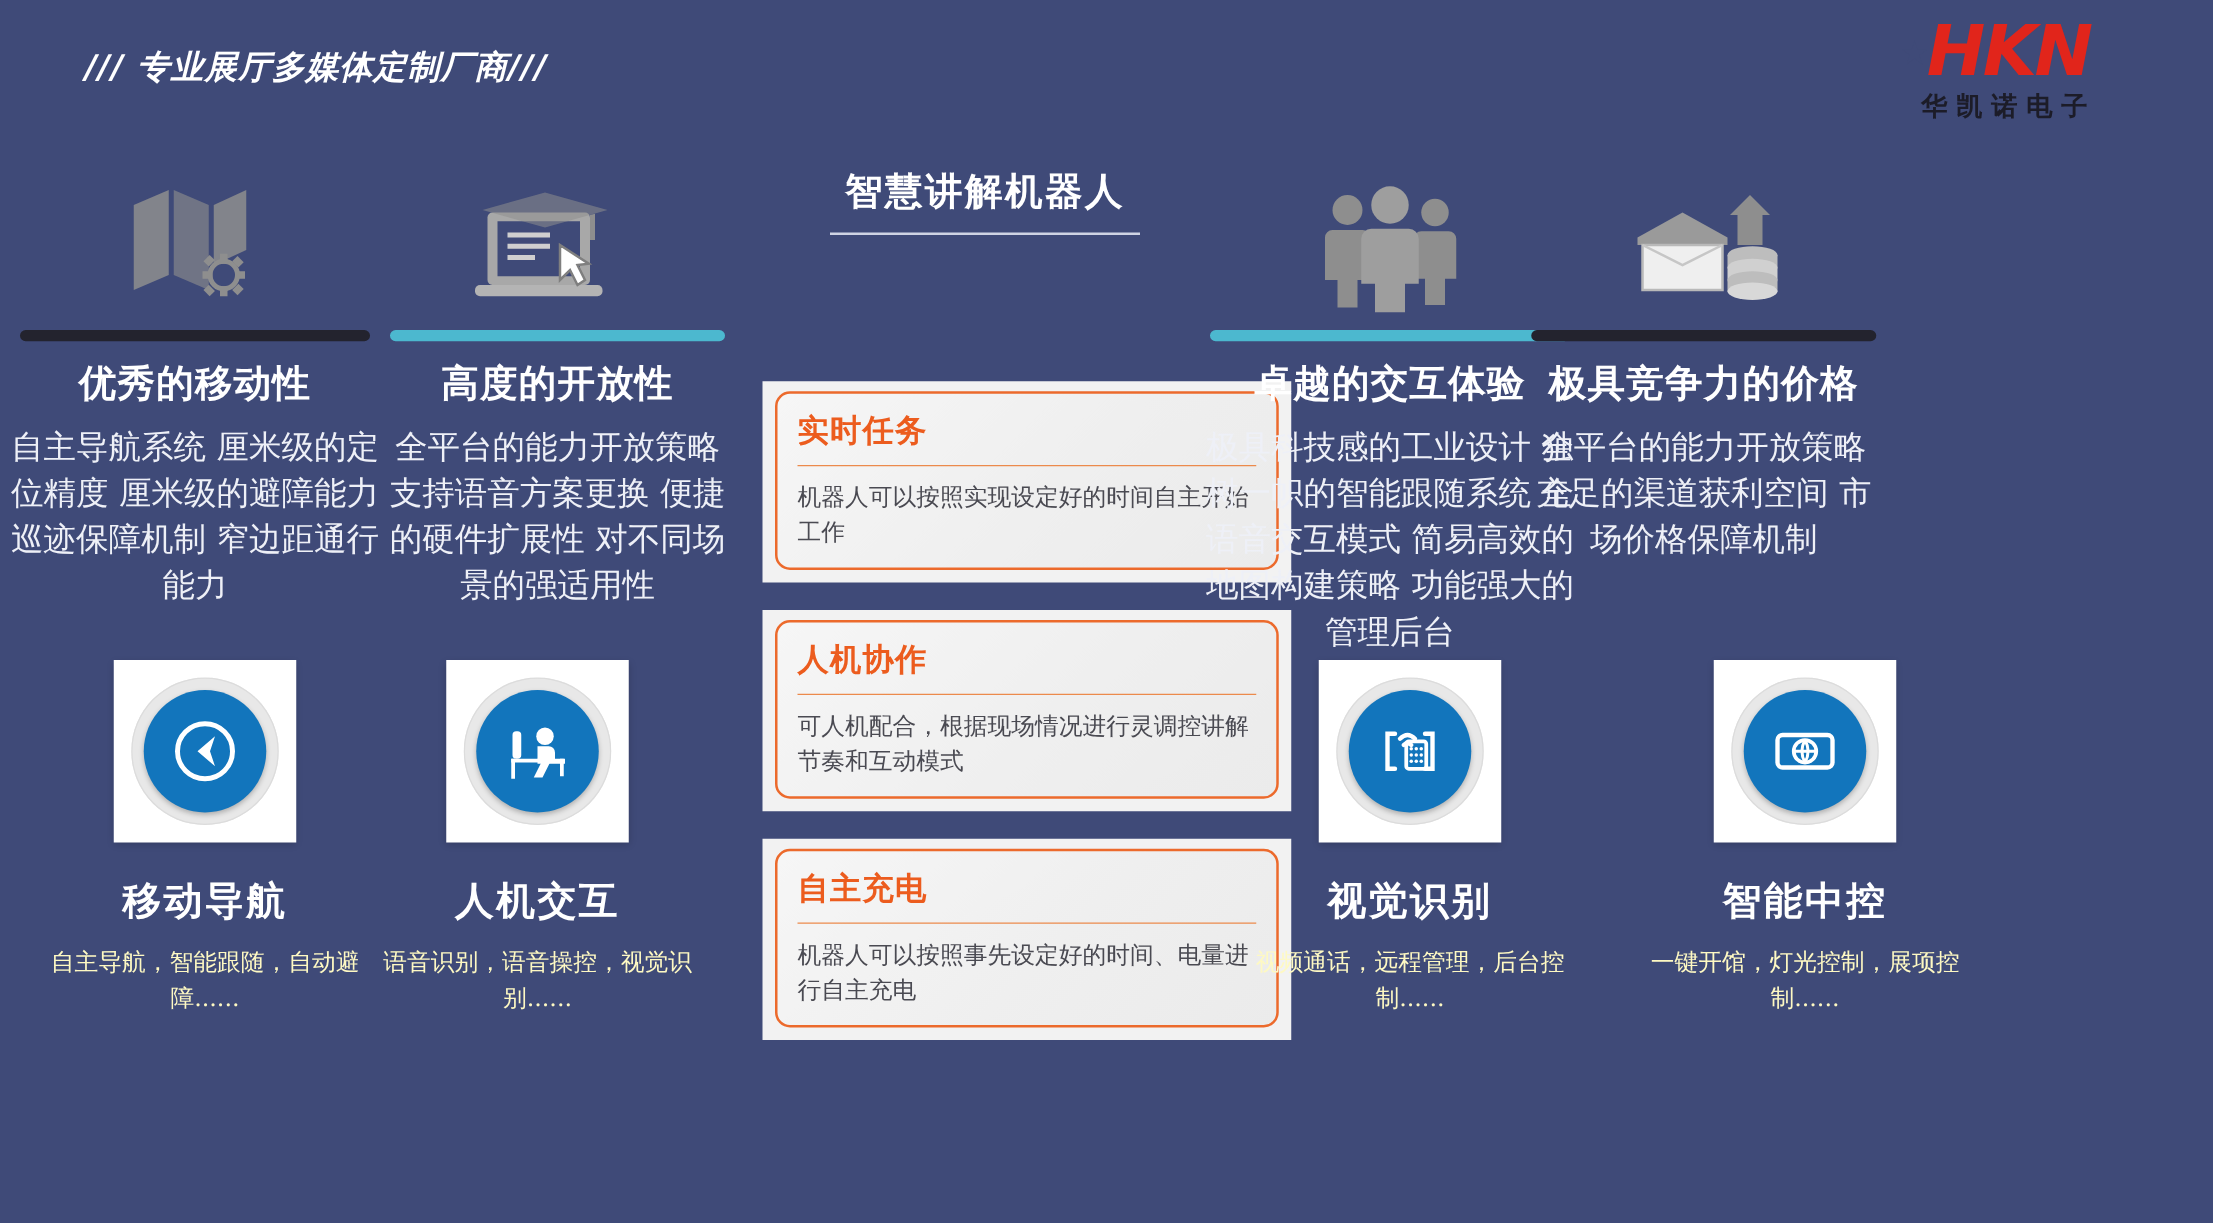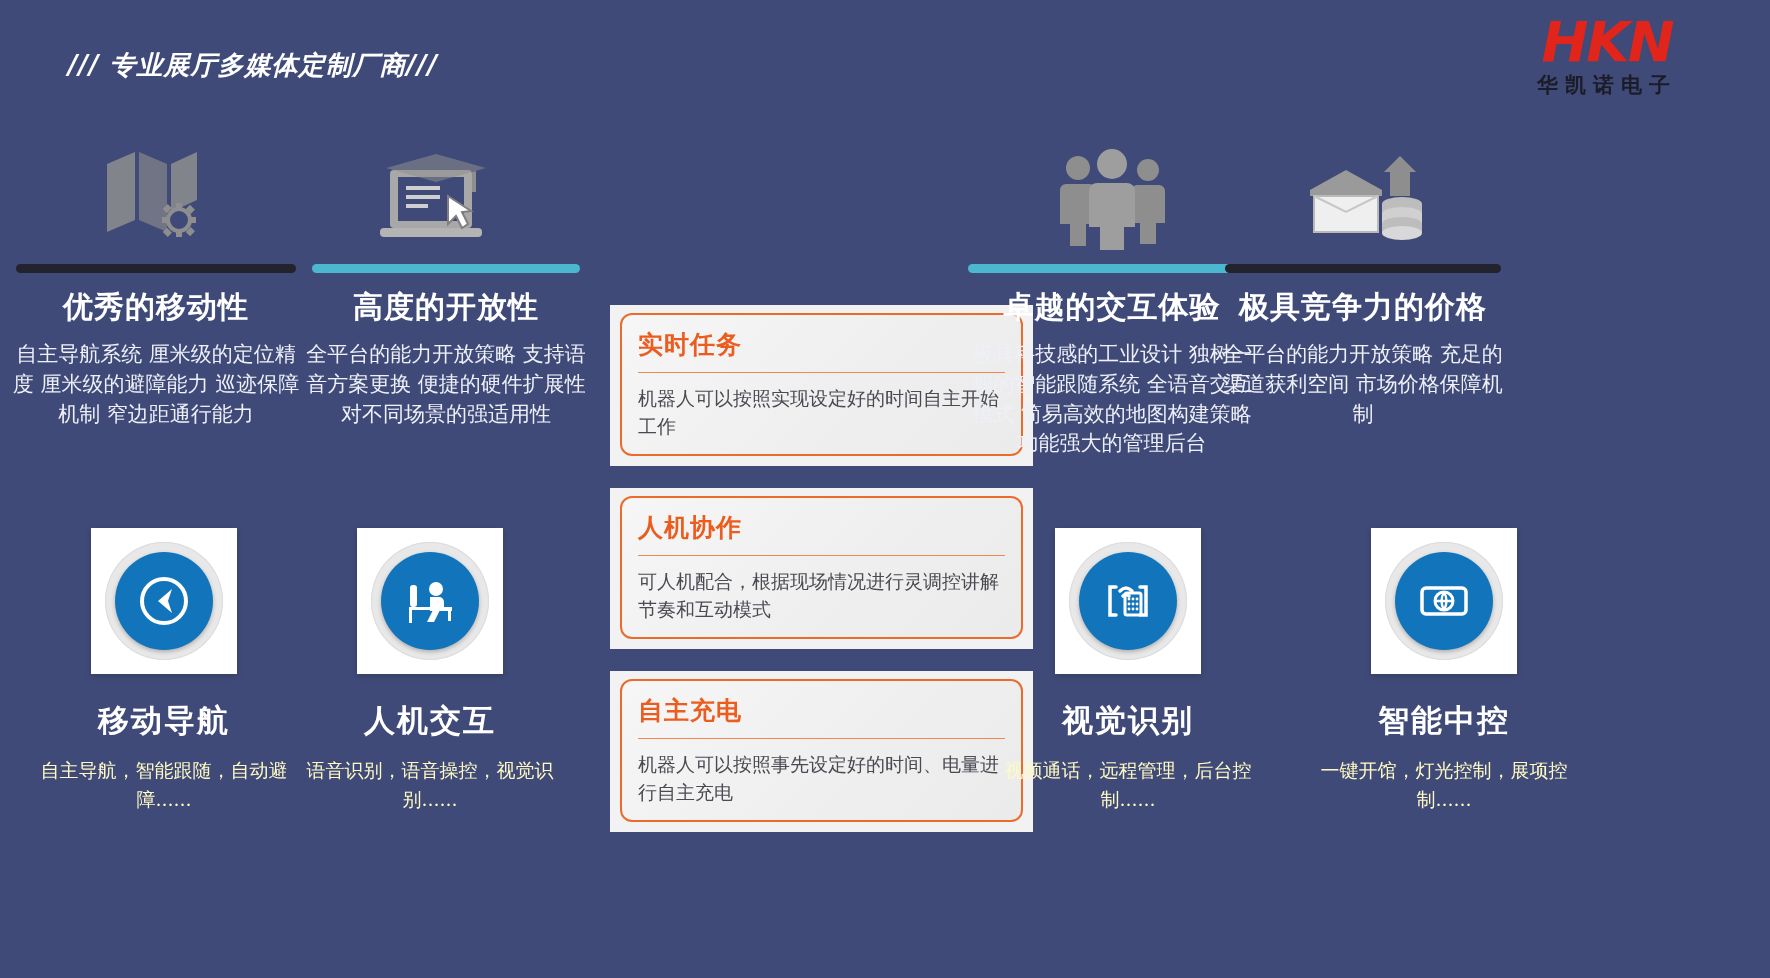--- a/index.html
+++ b/index.html
@@ -16,21 +16,20 @@
   .header-bar{
     position:absolute;left:0;top:0;width:1770px;height:112px;
   }
   .header-title{
     position:absolute;left:68px;top:36px;
     font-size:26px;font-weight:bold;color:#ffffff;
     letter-spacing:1px;
     font-family:"DejaVu Sans","Liberation Sans",sans-serif;
     white-space:nowrap;
     font-style:italic;
-    margin-top:12px;
   }
 
   .logo{
     position:absolute;right:48px;top:14px;text-align:center;width:230px;
   }
   .logo-mark{
     font-size:56px;font-weight:bold;color:#e1251b;
     font-style:italic;letter-spacing:-2px;line-height:1.0;
     font-family:"DejaVu Sans","Liberation Sans",sans-serif;
     position:relative;
@@ -59,21 +58,21 @@
   .feat{position:absolute;text-align:center;}
   .feat .glyph{height:112px;display:flex;align-items:flex-end;justify-content:center;}
   .feat .bar{height:9px;border-radius:5px;margin:14px auto 0 auto;}
   .feat .bar.dark{background:#23232e;}
   .feat .bar.cyan{background:#4cb8cf;}
   .feat h3{
     margin:14px 0 0 0;font-size:30px;font-weight:bold;color:#ffffff;
     letter-spacing:1px;font-family:"DejaVu Serif","Liberation Serif",serif;
   }
   .feat p{
-    margin:12px 0 0 0;font-size:21px;line-height:1.42;color:#eef0f7;
+    margin:12px 0 0 0;font-size:26px;line-height:1.42;color:#eef0f7;
     font-family:"DejaVu Serif","Liberation Serif",serif;
   }
 
   #feat0{left:8px;top:138px;width:296px;}
   #feat1{left:304px;top:138px;width:284px;}
   #feat3{left:962px;top:138px;width:300px;}
   #feat4{left:1218px;top:138px;width:290px;}
 
   
   .cards{position:absolute;left:610px;top:305px;width:423px;}
@@ -141,20 +140,24 @@
 
     <div class="logo">
       <div class="logo-mark">
         <span>HKN</span>
         <span class="logo-star">★</span>
       </div>
       <div class="logo-sub">华凯诺电子</div>
     </div>
   </div>
 
+  <div class="center-title">
+    <div class="center-title-text">智慧讲解机器人</div>
+    <div class="center-title-rule"></div>
+  </div>
 
   <div class="feat" id="feat0">
     <div class="glyph">
       <svg width="118" height="104" viewBox="0 0 118 104" aria-hidden="true">
         <g fill="#8e8e8e">
           <path d="M10 18 L38 6 L38 74 L10 86 Z" opacity=".85"></path>
           <path d="M42 6 L70 18 L70 86 L42 74 Z" opacity=".62"></path>
           <path d="M74 18 L100 6 L100 54 L74 66 Z" opacity=".85"></path>
         </g>
         <g fill="none" stroke="#8e8e8e" stroke-width="4">

